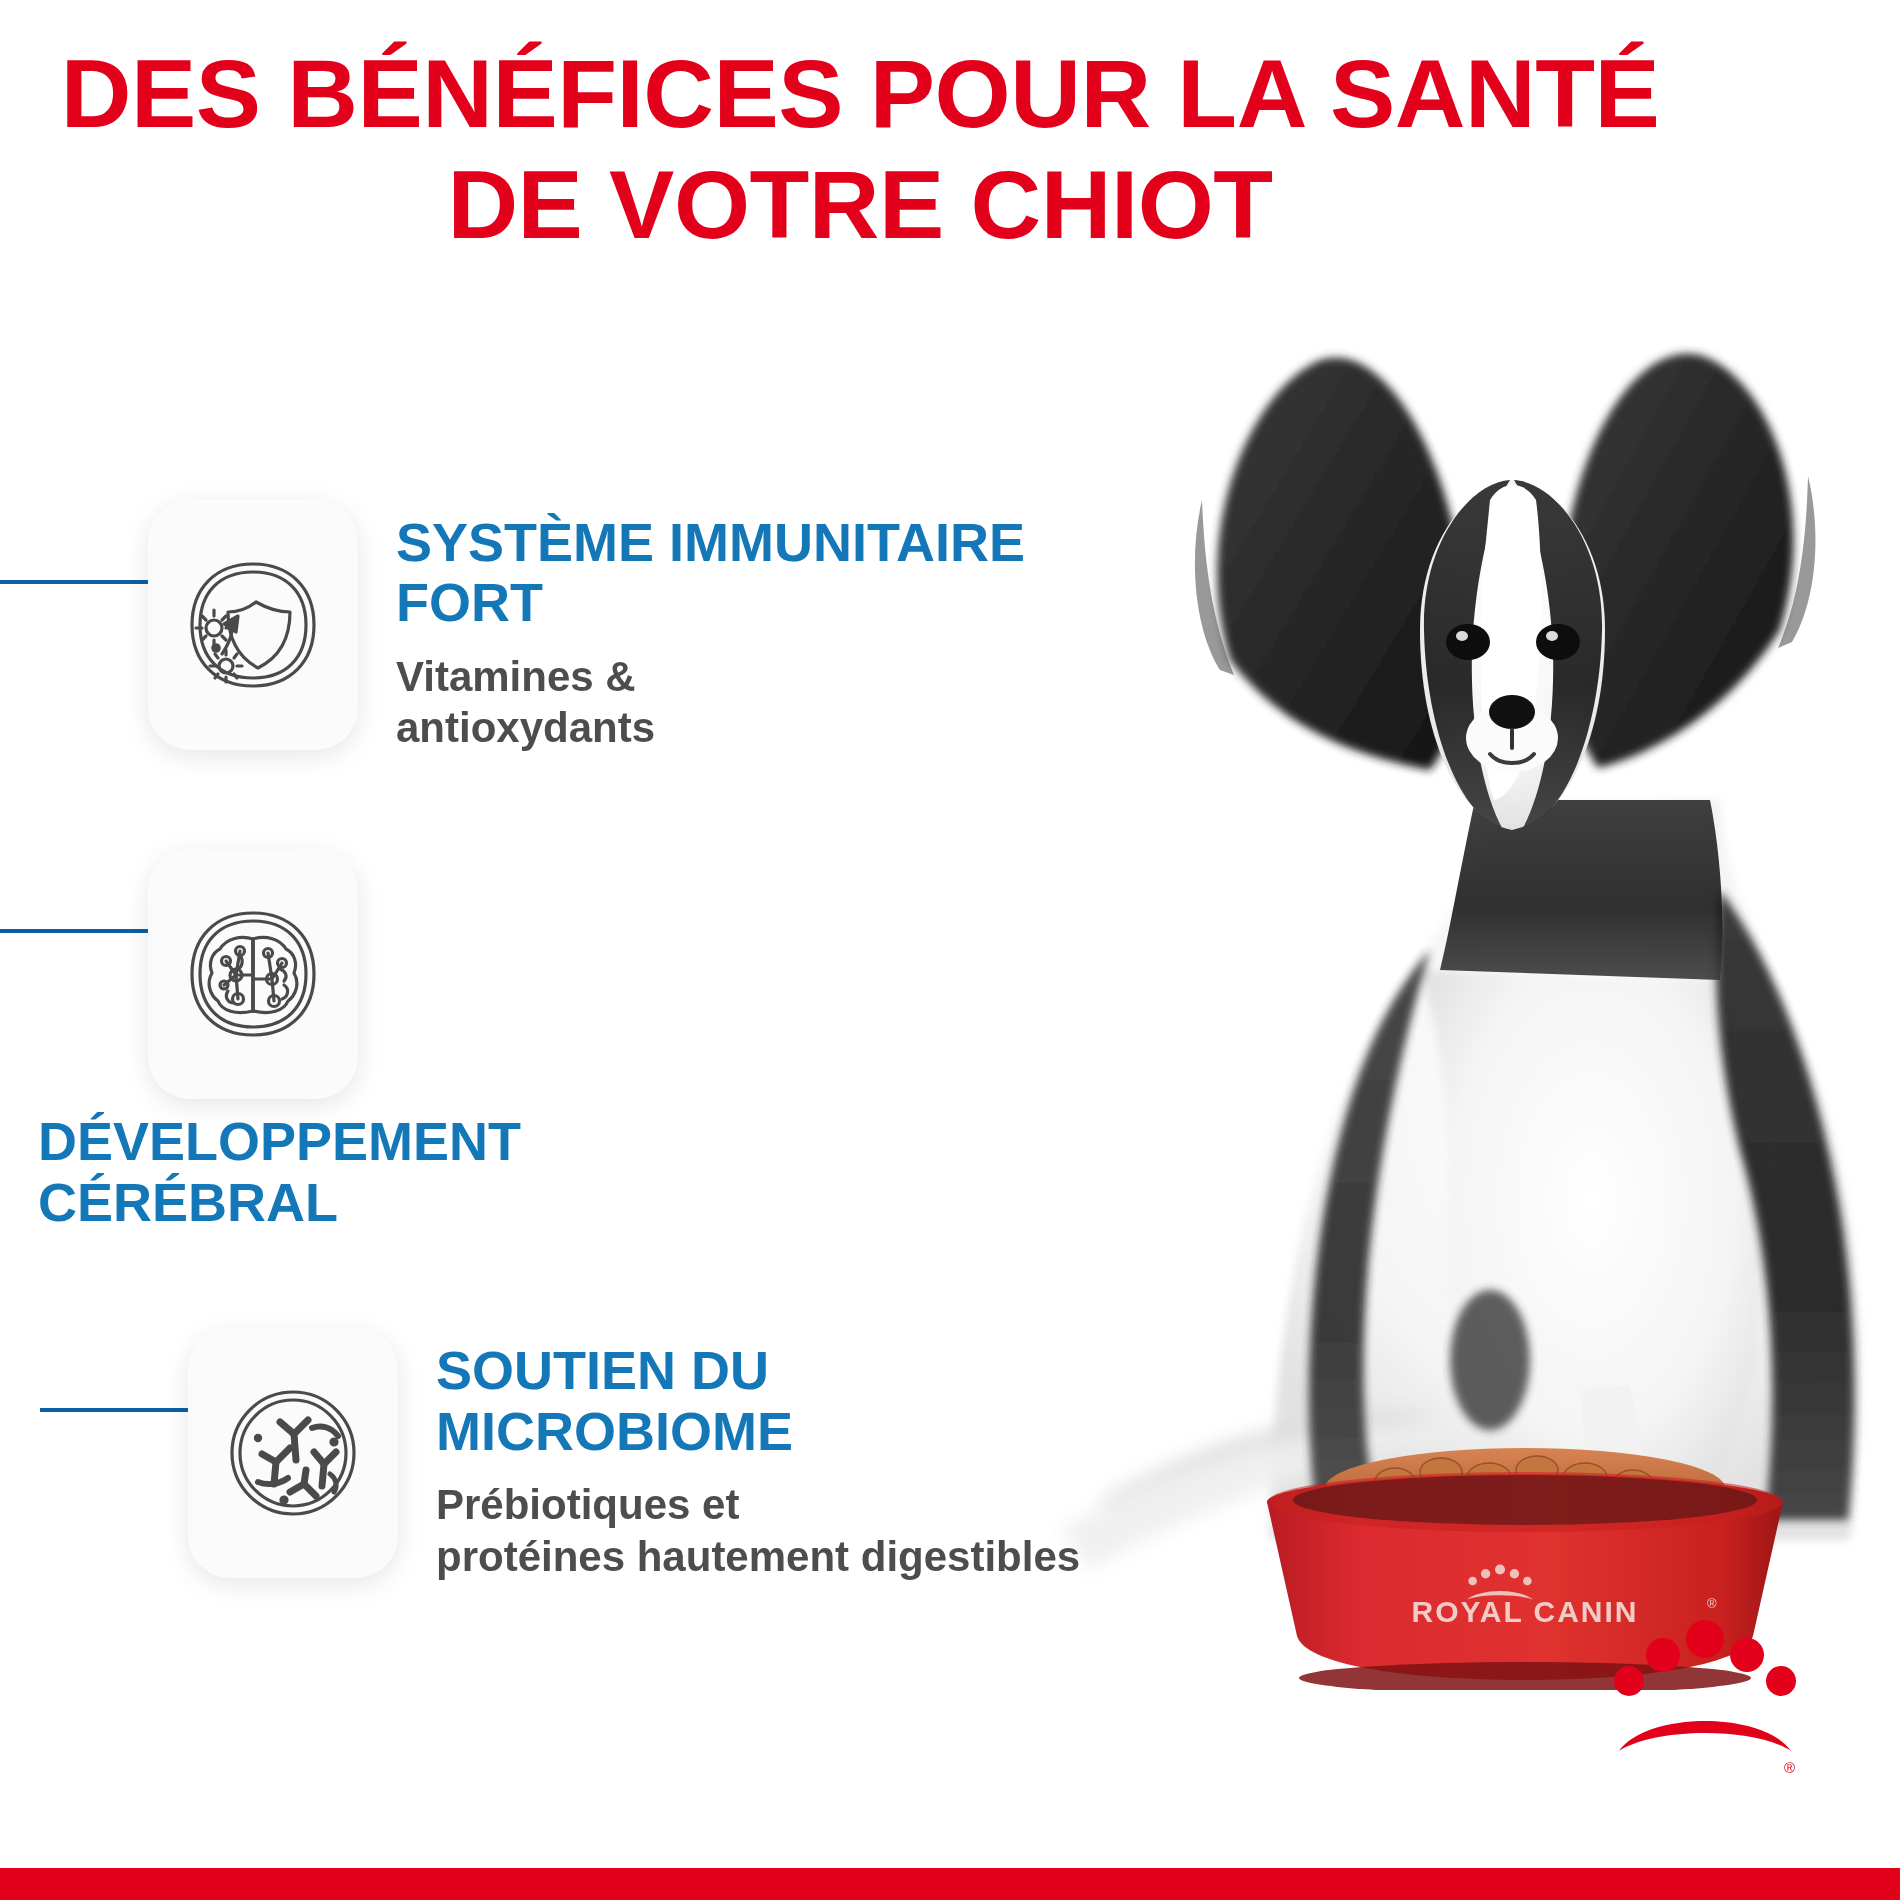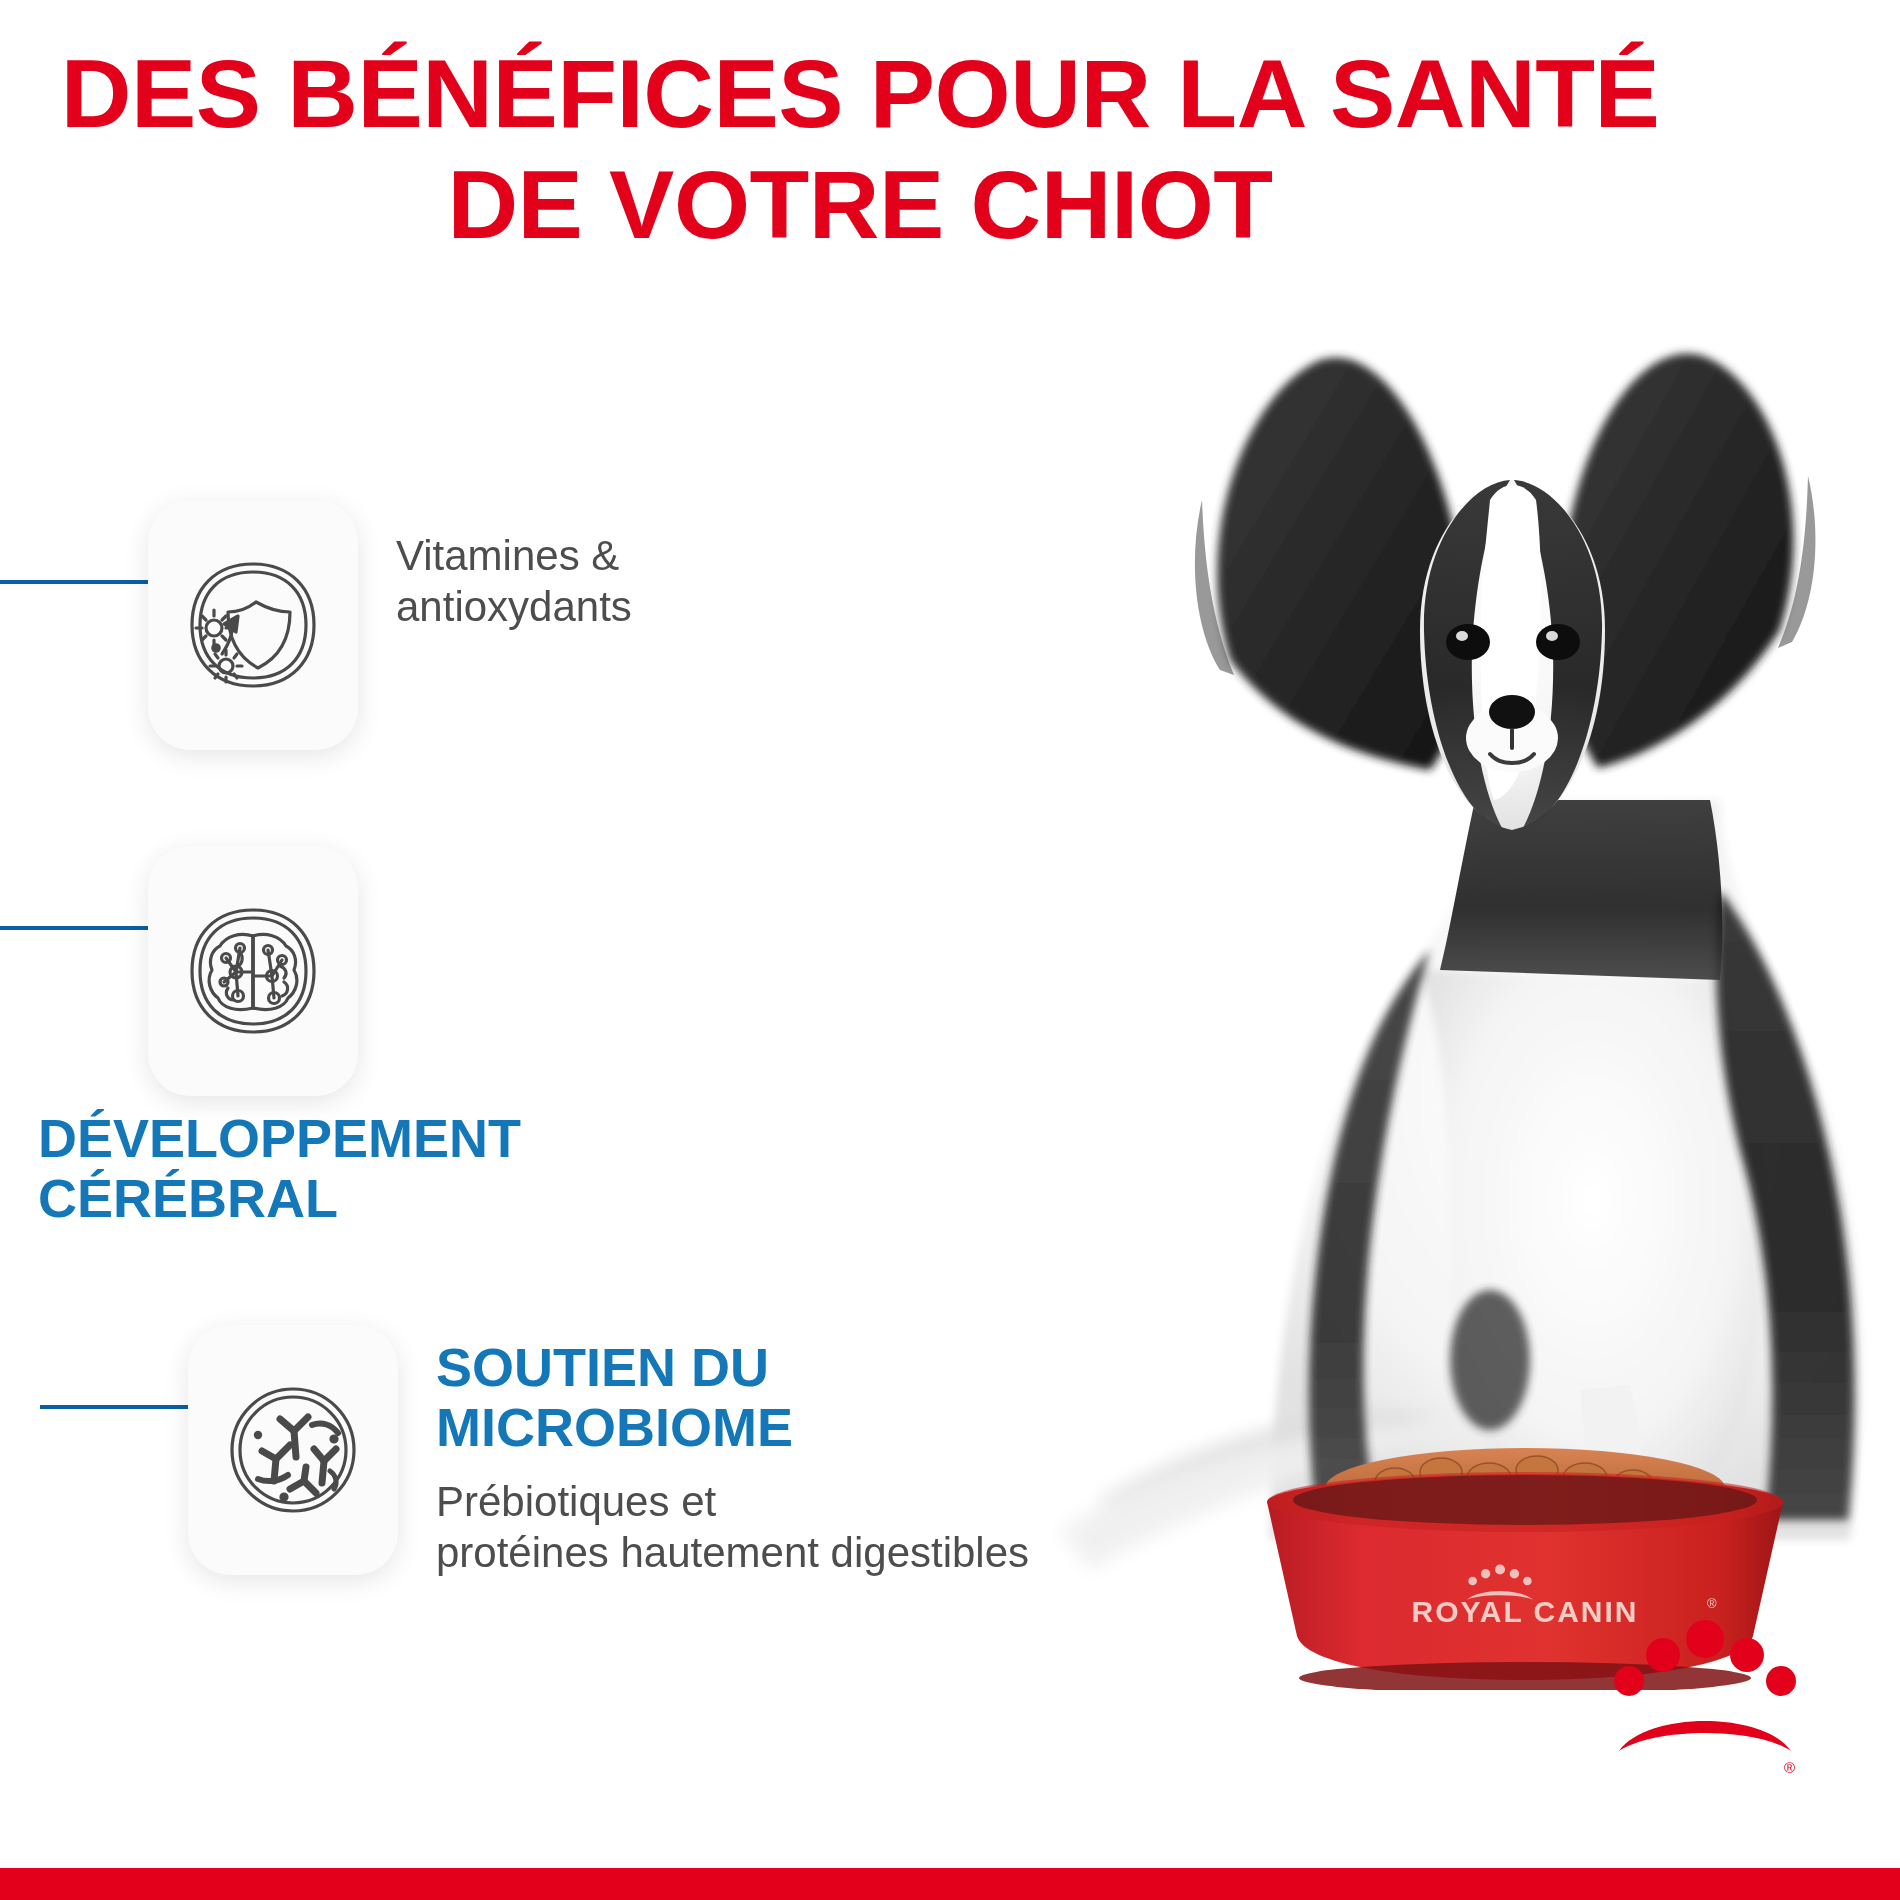--- a/index.html
+++ b/index.html
@@ -83,21 +83,21 @@
     color:#1477B8;
     font-weight:700;
     font-size:54px;
     line-height:1.12;
     letter-spacing:0px;
     white-space:pre-line;
   }
   .b-sub{
     margin-top:18px;
     color:#4D4D4D;
-    font-weight:400;
+    font-weight:700;
     font-size:42px;
     line-height:1.22;
     white-space:pre-line;
   }
 
   
   .benefit.b1{margin-top:0px;}
   .benefit.b2{margin-top:40px;flex-direction:column;}
   .benefit.b3{margin-top:40px;margin-left:40px;}
 
@@ -281,20 +281,22 @@
             </g>
             <g>
               <circle cx="48" cy="116" r="7"></circle>
               <path d="M48 105 L48 100 M48 132 L48 127 M37 116 L32 116 M64 116 L59 116 M40 108 L37 104 M56 124 L59 128 M40 124 L37 128 M56 108 L59 104"></path>
             </g>
             <circle cx="38" cy="98" r="3.2" fill="#4A4A4A"></circle>
           </svg>
         </span>
       </div>
       <div class="texts">
+        <div class="b-title">SYSTÈME IMMUNITAIRE
+FORT</div>
         <div class="b-sub">Vitamines &amp;
 antioxydants</div>
       </div>
     </div>
 
     <div class="benefit b2">
       <div class="connector"></div>
       <div class="card">
         <span class="icon">
           <svg viewBox="0 0 150 150" xmlns="http://www.w3.org/2000/svg" fill="none" stroke="#4A4A4A" stroke-width="3.2" stroke-linecap="round" stroke-linejoin="round">

